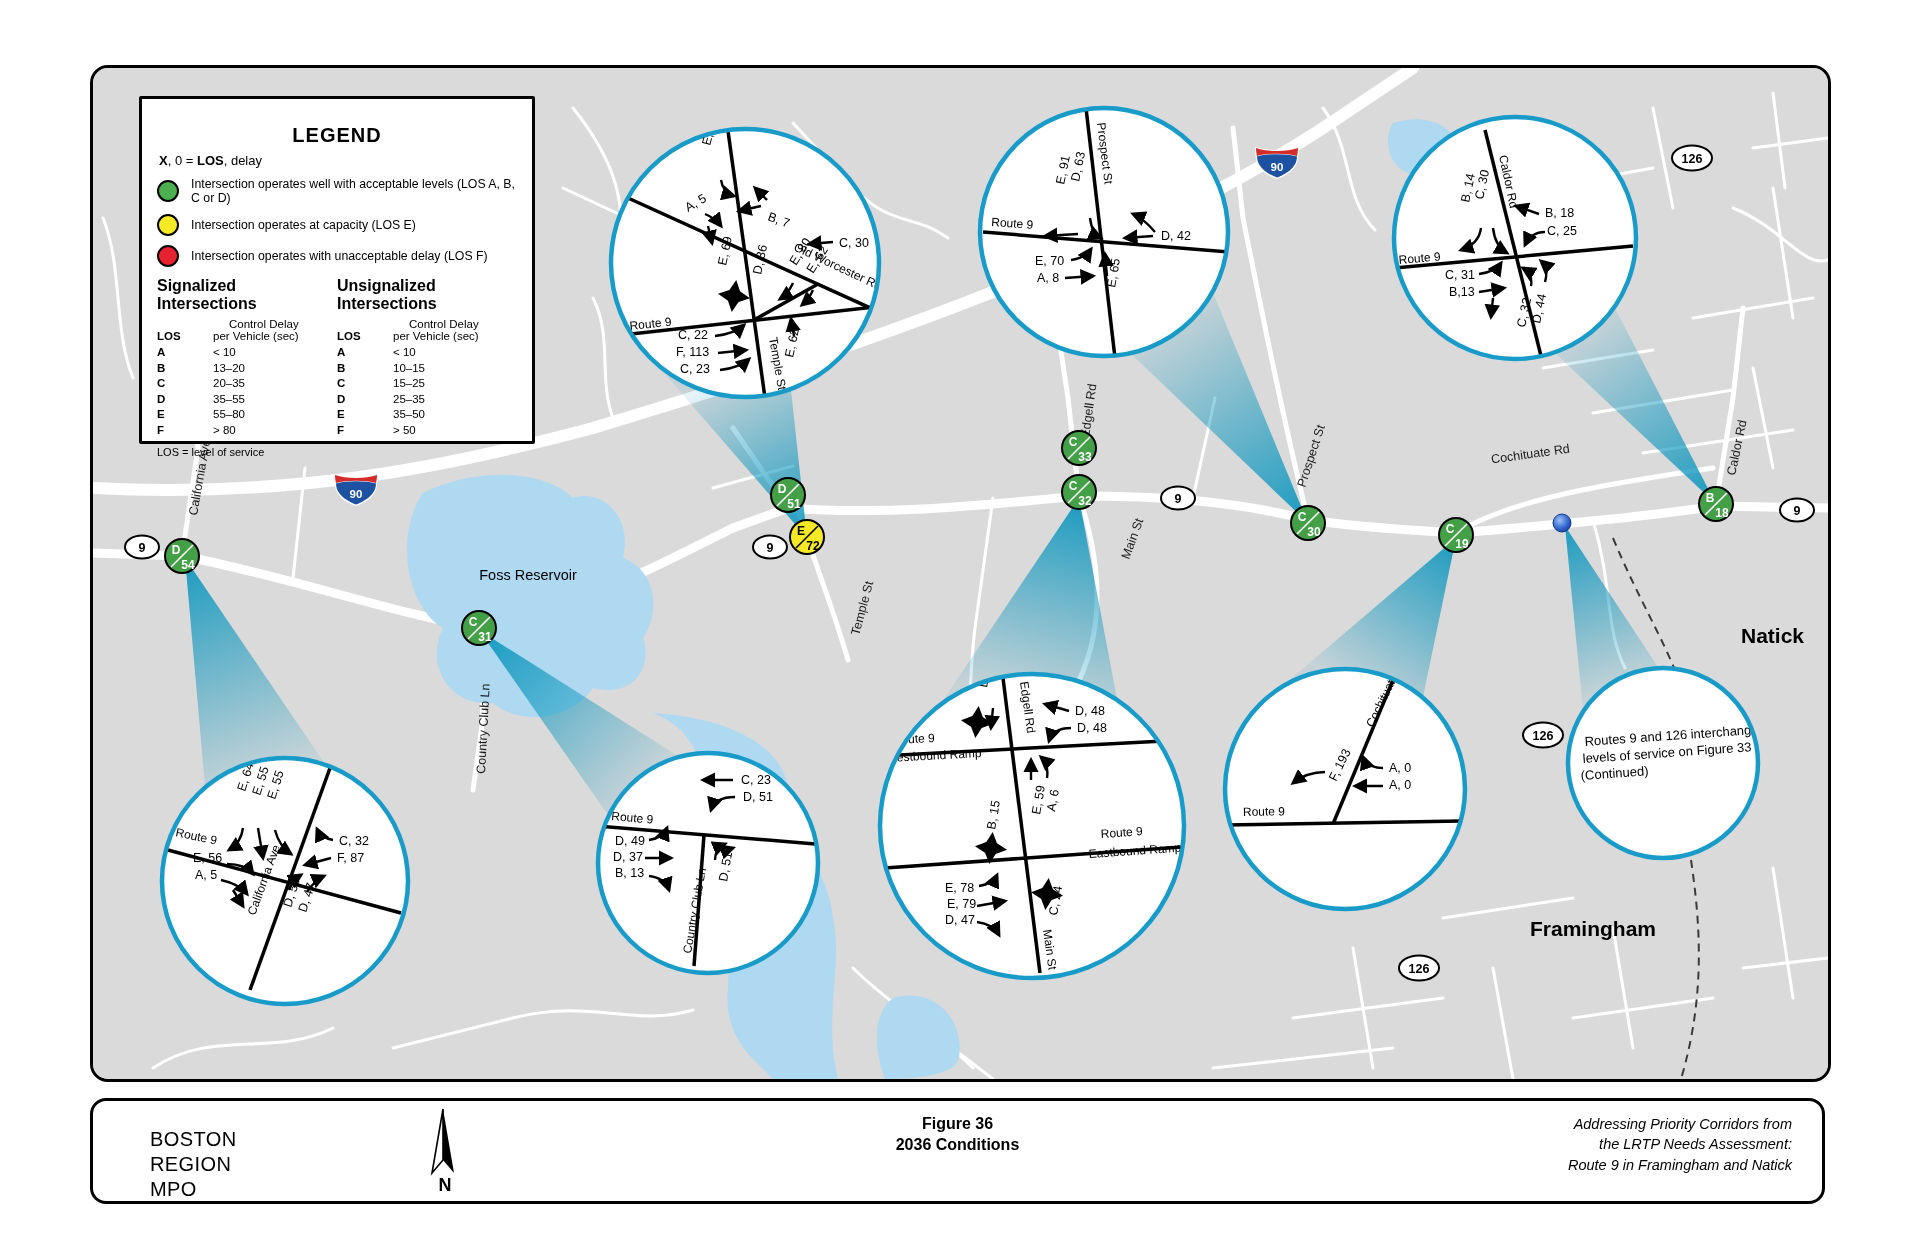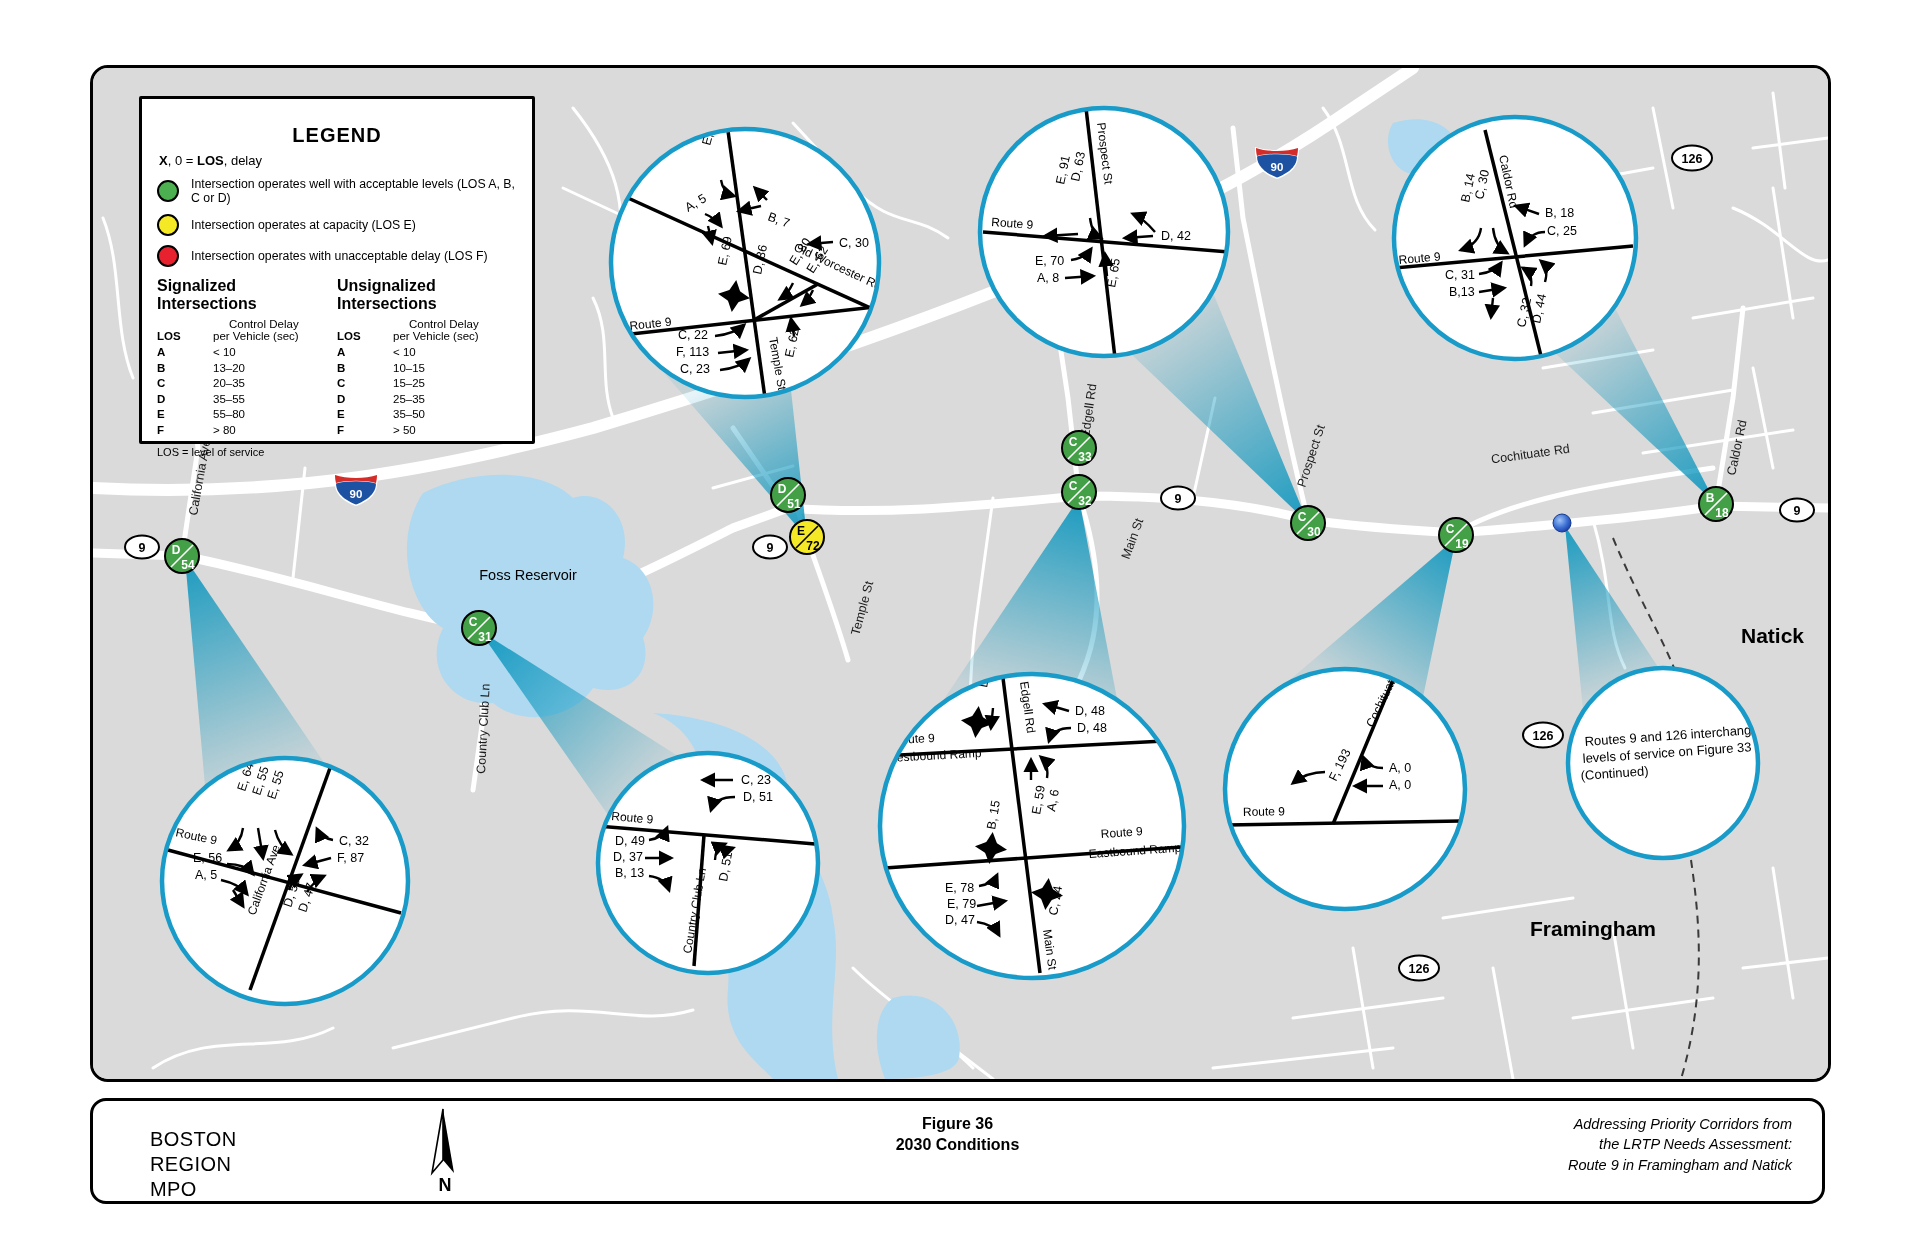--- a/index.html
+++ b/index.html
@@ -646,21 +646,21 @@
       <div>REGION</div>
       <div>MPO</div>
     </div>
     <svg class="north" width="40" height="92" viewBox="0 0 40 92">
       <path d="M20,4 L31,68 L20,55 Z" fill="#000"></path>
       <path d="M20,4 L9,68 L20,55 Z" fill="#fff" stroke="#000" stroke-width="1.6"></path>
       <text x="22" y="86" text-anchor="middle" font-size="18" font-weight="bold" font-family="Liberation Sans, sans-serif">N</text>
     </svg>
     <div class="fig-title">
       <div>Figure 36</div>
-      <div>2030 Conditions</div>
+      <div>2036 Conditions</div>
     </div>
     <div class="credit">
       <div>Addressing Priority Corridors from</div>
       <div>the LRTP Needs Assessment:</div>
       <div>Route 9 in Framingham and Natick</div>
     </div>
   </div>
 
 </div>
 

